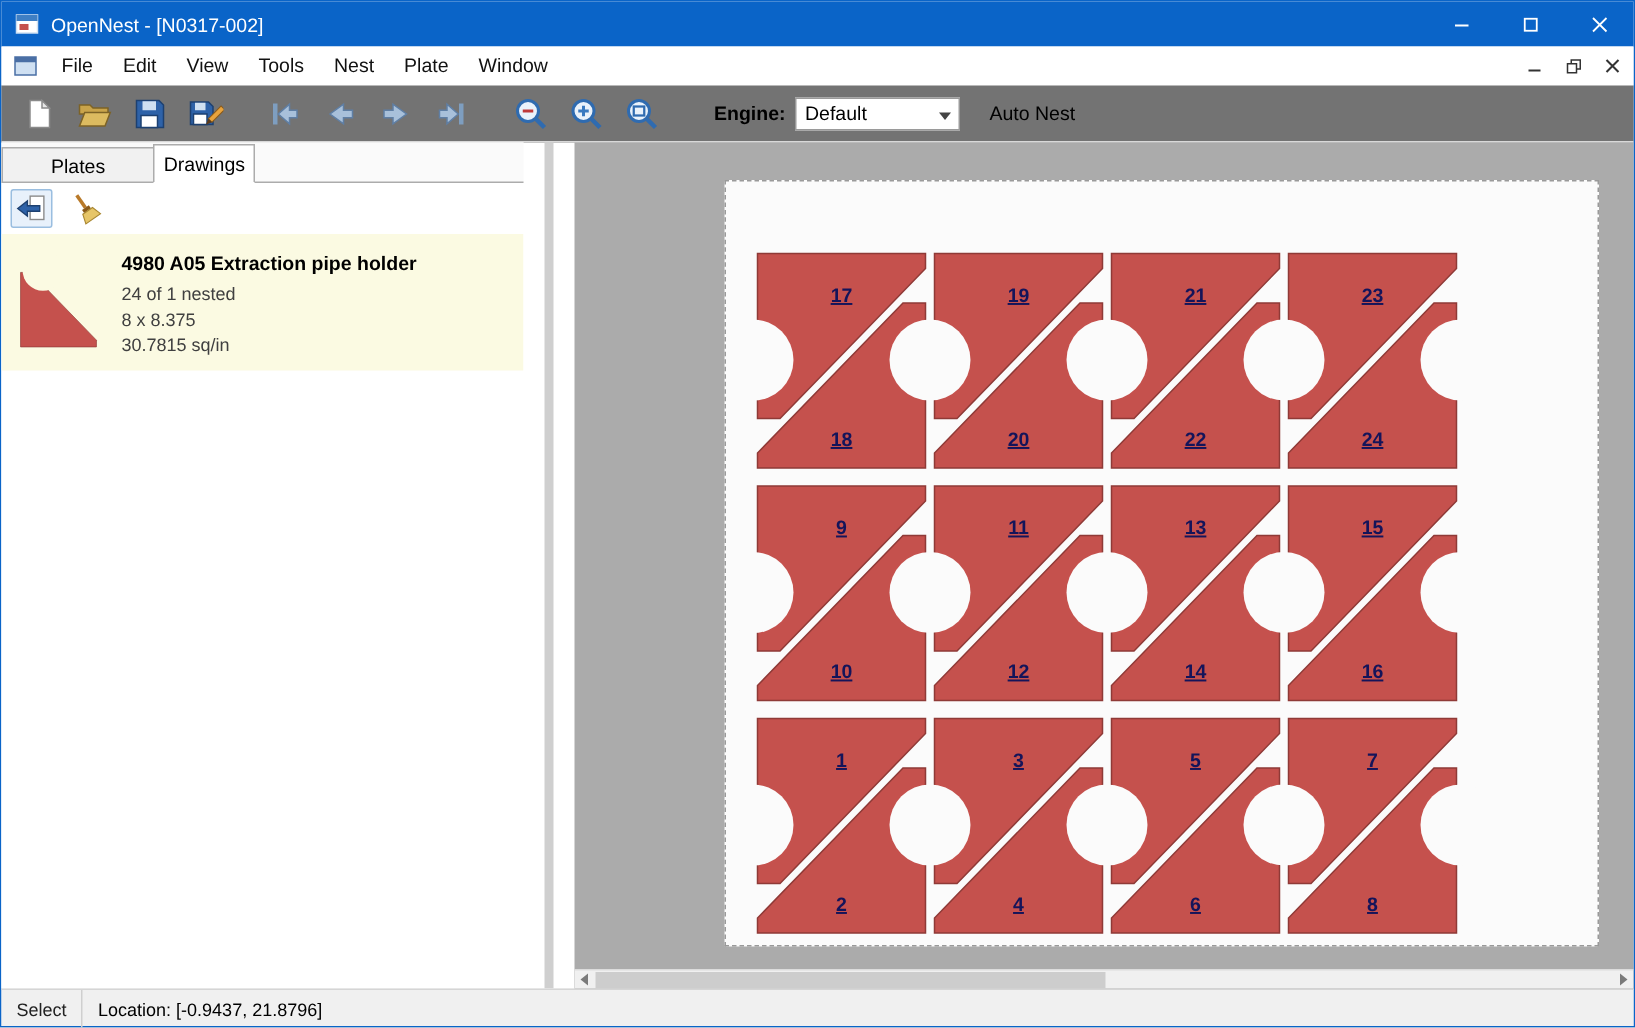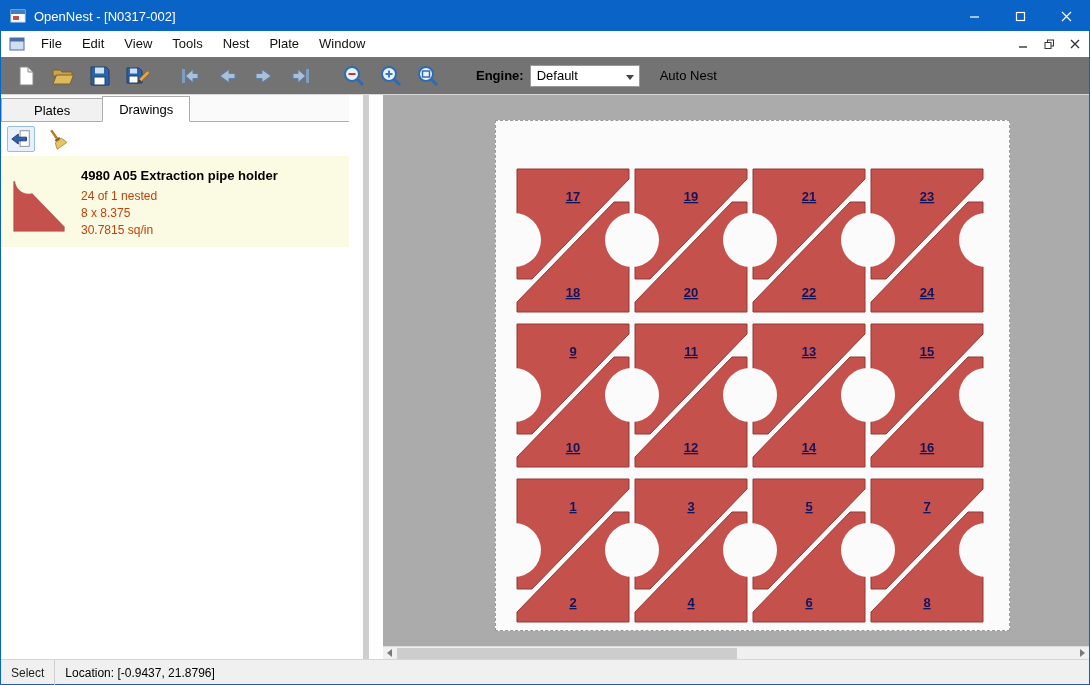--- a/index.html
+++ b/index.html
@@ -41,38 +41,38 @@
 
   
   .content { flex:1; display:flex; min-height:0;gap:14px; }
   .left-panel { width:348px; background:#fff; display:flex; flex-direction:column; }
   .tabstrip { height:27px; display:flex; align-items:flex-end;
               border-bottom:1px solid #acacac; background:#fafafa; }
   .tab { height:24px; line-height:23px; padding:0 32px; font-size:13px;
          border:1px solid #acacac; background:#f1f1f1; margin-bottom:-1px;
          margin-right:-1px; cursor:default; }
   .tab.active { background:#fff; border-bottom:1px solid #fff; height:26px;
-                line-height:25px; padding:0 16px; z-index:2; position:relative; }
+                line-height:25px; padding:0 6px; z-index:2; position:relative; }
   .panel-toolbar { height:34px; display:flex; align-items:center; gap:8px;
                    padding:0 6px; background:#fff; }
   .p-btn { width:28px; height:26px; display:flex; align-items:center;
            justify-content:center; border-radius:2px; }
   .p-btn.checked { border:1px solid #9abee0; background:#e8f1fb; }
   .drawing-list { flex:1; background:#fff; overflow:hidden; }
   .drawing-item { display:flex; gap:14px; padding:8px 10px; background:#fbfae2;
                   cursor:default; }
   .drawing-info { padding-top:4px; }
   .drawing-title { font-size:13px; font-weight:bold; color:#000; margin-bottom:5px; }
-  .drawing-meta { font-size:12px; color:#c2410c; line-height:17px; }
+  .drawing-meta { font-size:12px; color:#404040; line-height:17px; }
 
   .splitter { width:6px; background:#cfcfcf; }
 
   .canvas { flex:1; position:relative; background:#ababab; overflow:hidden; }
-  .plate { position:absolute; left:100px; top:25px; width:515px; height:511px;
-           background:#fbfbfb; border:1px dashed #9a9a9a;margin-left:12px; }
+  .plate { position:absolute; left:100px; top:25px; width:583px; height:511px;
+           background:#fbfbfb; border:1px dashed #9a9a9a; }
   .plate svg { display:block; }
   .part-num { font-family:"Liberation Sans", sans-serif; font-size:13px;
               font-weight:bold; fill:#14145a; text-anchor:middle;
               text-decoration:underline; }
   .bite { fill:#fbfbfb; }
 
   .hscroll { position:absolute; left:0; right:0; bottom:0; height:13px;
              background:#f0f0f0; border-top:1px solid #dcdcdc; }
   .hs-arrow { position:absolute; top:0; width:13px; height:12px; display:flex;
               align-items:center; justify-content:center; }

